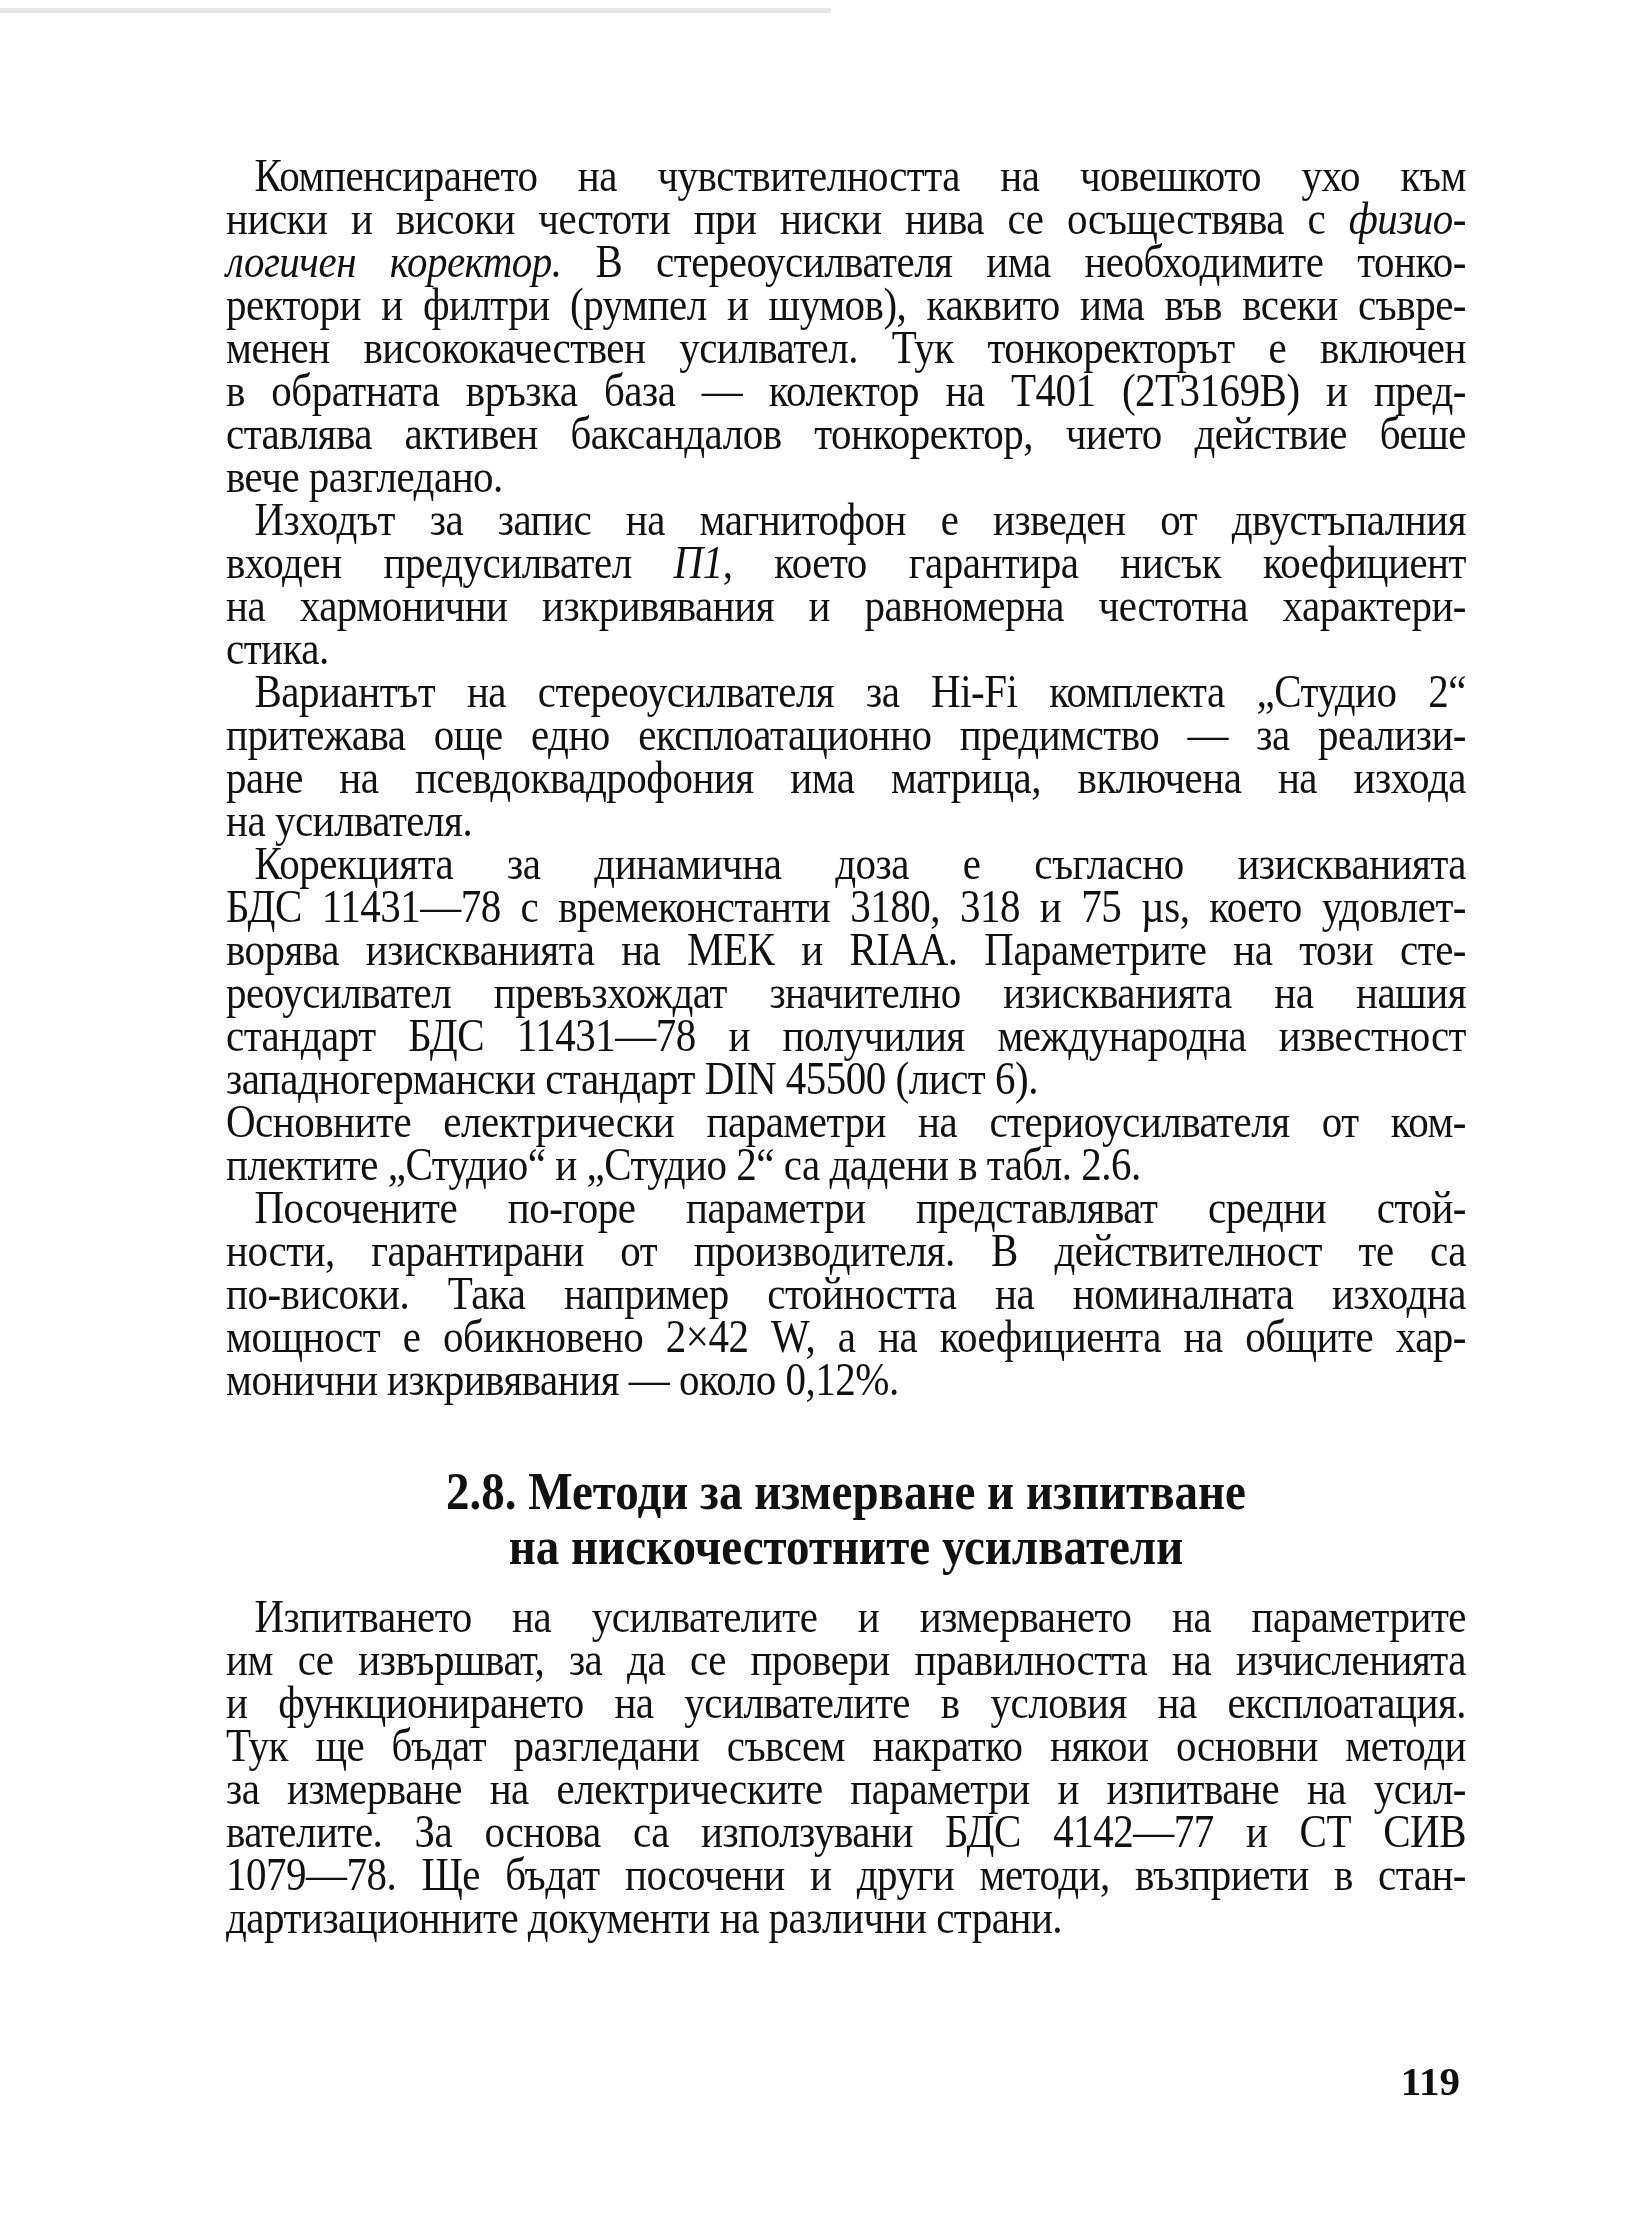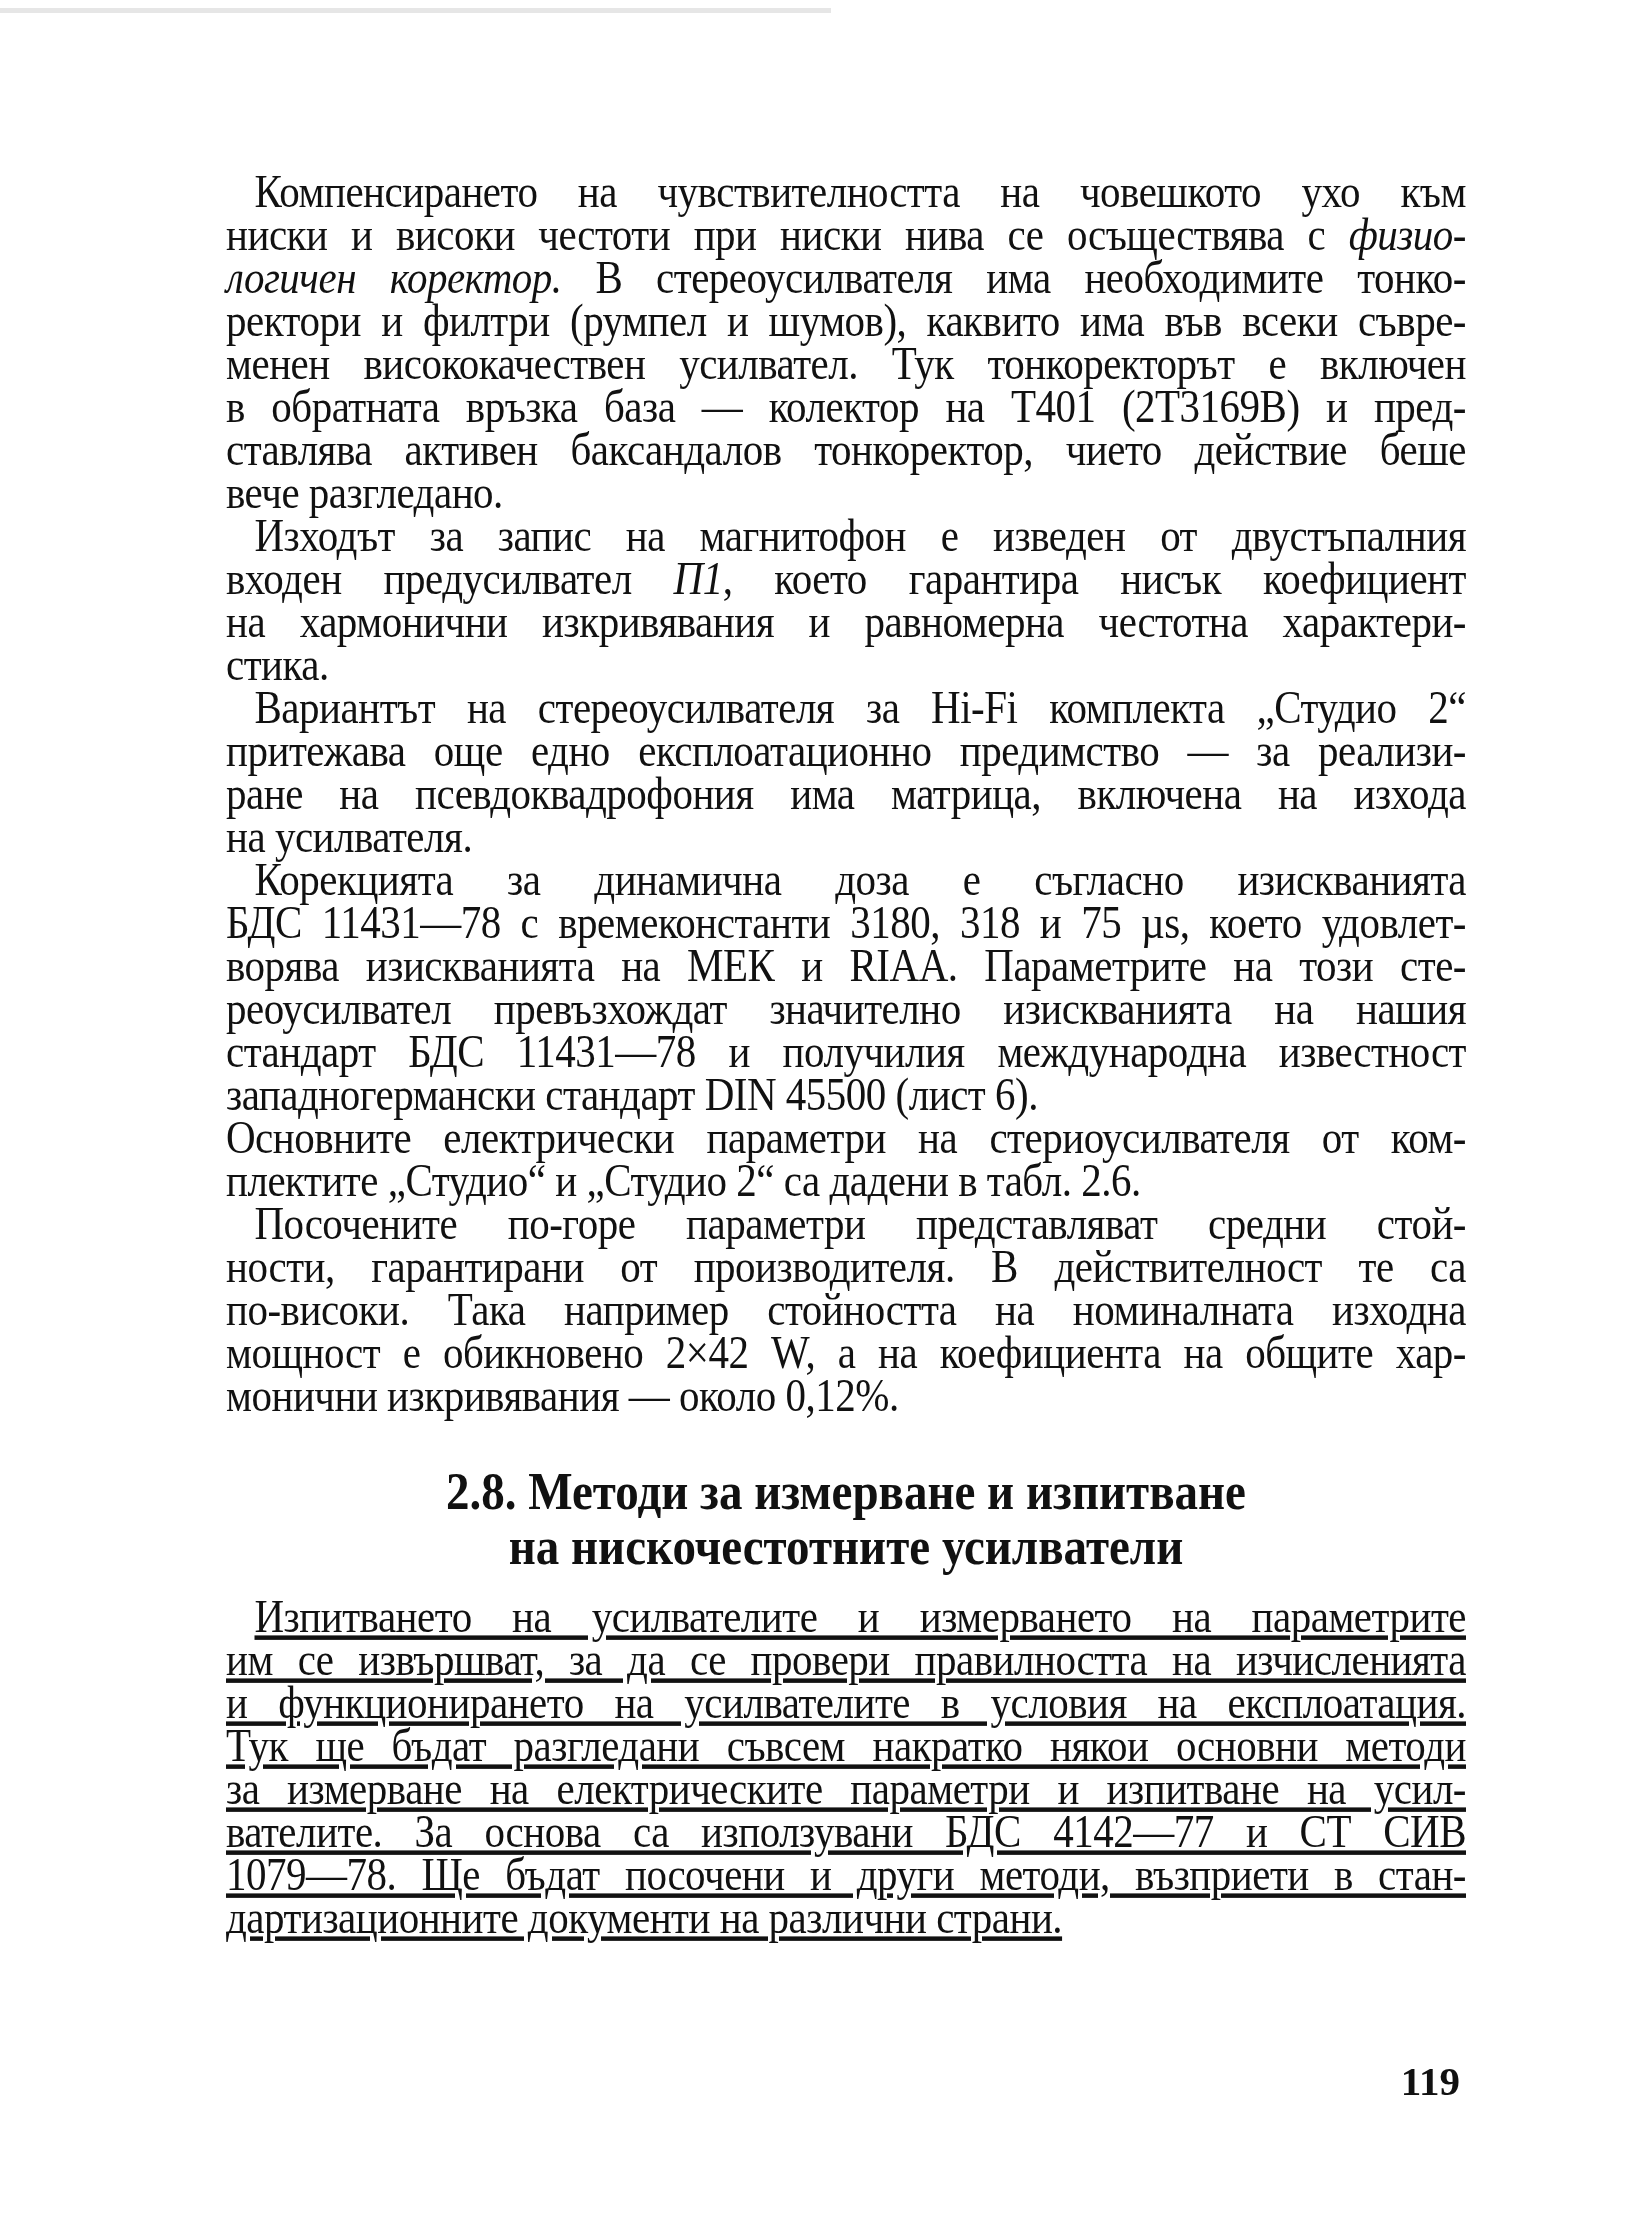--- a/index.html
+++ b/index.html
@@ -1,25 +1,25 @@
 <!DOCTYPE html>
 <html style="font-size:7.6px"><head>
 <meta charset="utf-8">
 <style>
   html, body { margin: 0; padding: 0; background: #ffffff; }
   body { width: 1648px; height: 2227px; position: relative; overflow: hidden; }
   .scan-edge { position: absolute; left: 0; top: 8px; width: 831px; height: 4.7px; background: #e6e6e6; }
-  .page { position: absolute; left: 226px; top: 157px; width: 1240px; font-family: "Liberation Serif", "DejaVu Serif", serif; color: #111111; margin-top: 16px; }
+  .page { position: absolute; left: 226px; top: 157px; width: 1240px; font-family: "Liberation Serif", "DejaVu Serif", serif; color: #111111; }
   .line { font-size: 41px; line-height: 43px; height: 43px; white-space: nowrap; text-align: justify; text-align-last: justify; letter-spacing: -0.5px; transform: scaleY(1.12); transform-origin: left bottom; }
   .line.last { text-align-last: left; }
   .line.indent { padding-left: 28.5px; }
   .para { margin: 0; }
   em { font-style: italic; }
   .heading { position: absolute; left: 226px; width: 1240px; text-align: center; font-family: "Liberation Serif", "DejaVu Serif", serif; font-weight: bold; color: #111; font-size: 47px; line-height: 52px; transform: scaleY(1.12); }
-  .page2 { position: absolute; left: 226px; top: 1598px; width: 1240px; font-family: "Liberation Serif", "DejaVu Serif", serif; color: #111; text-decoration: underline; }
+  .page2 { position: absolute; left: 226px; top: 1598px; width: 1240px; font-family: "Liberation Serif", "DejaVu Serif", serif; color: #111; }
   .page-number { position: absolute; right: 188px; top: 2057px; font-family: "Liberation Serif", "DejaVu Serif", serif; font-size: 41px; font-weight: bold; color: #111; text-align: center; }
 </style>
 </head>
 <body>
 
 <div class="scan-edge"></div>
 
 <div class="page" id="top-block">
     <div class="para">
       <div class="line indent">Компенсирането на чувствителността на човешкото ухо към</div>

